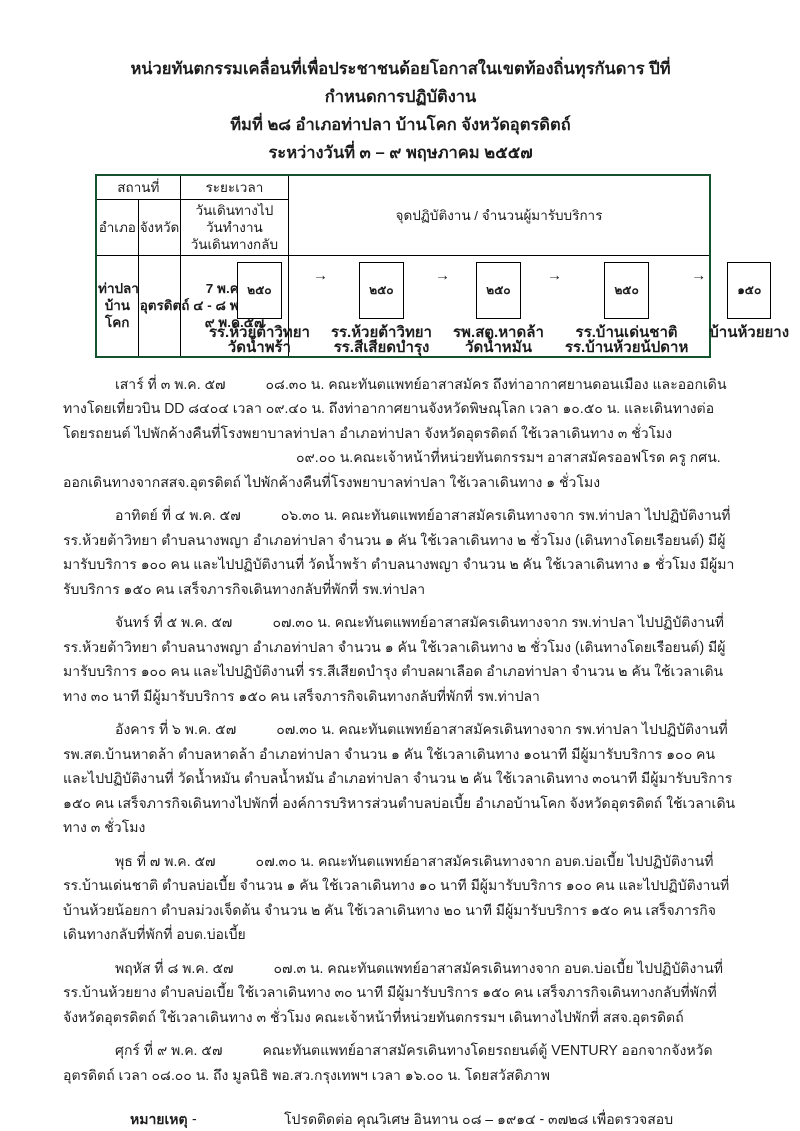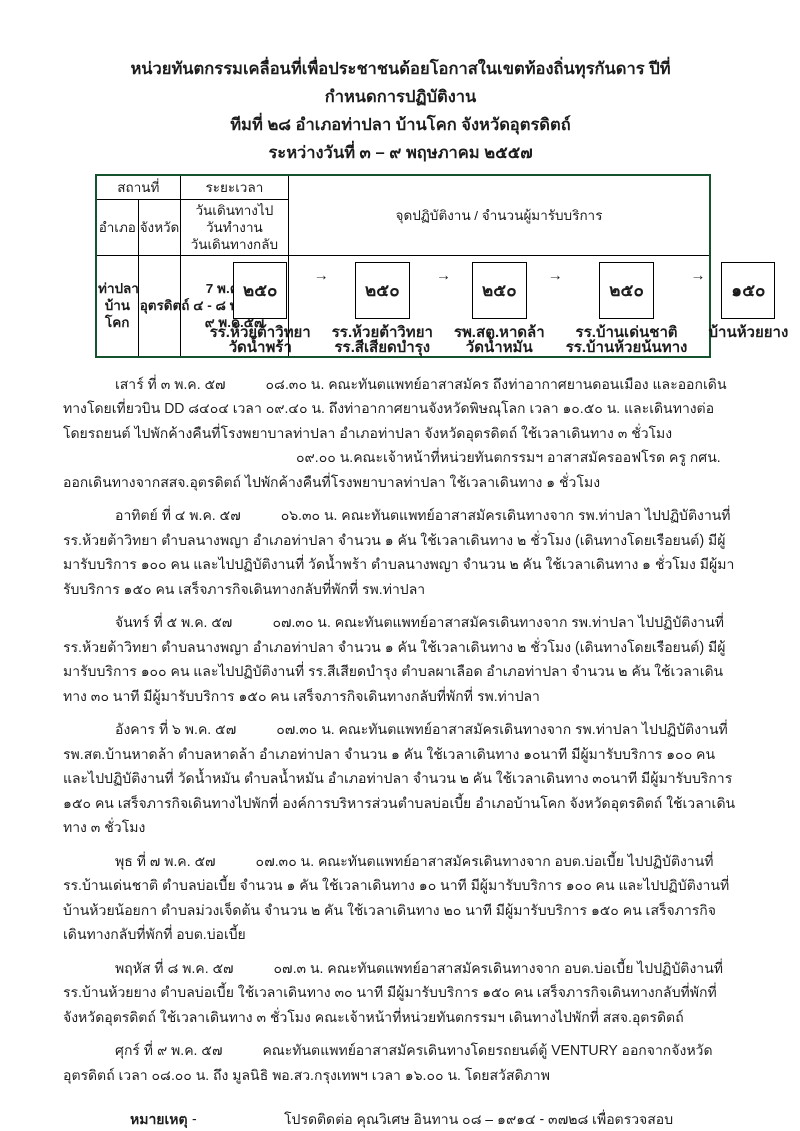--- a/index.html
+++ b/index.html
@@ -21,21 +21,21 @@
     font-size:13.5px; line-height:17px; padding:2px 1px;
   }
   .c1 { width:74px; } .c2 { width:77px; } .c3 { width:95px; } .c4 { width:370px; }
   .hrow1 td { height:24px; }
   .hrow2 td { height:52px; }
   .drow td { height:95px;font-weight:bold; }
   
   .flow { display:flex; justify-content:center; align-items:flex-start; padding-top:4px; }
   .station { display:flex; flex-direction:column; align-items:center; }
   .cbox {
-    border:1.5px solid #000; font-size:17px; line-height:15px;
+    border:1.5px solid #000; font-size:12px; line-height:15px;
     padding:20px 9px; margin-bottom:5px; background:#fff;
   }
   .slabel { font-size:15px; line-height:15px; white-space:nowrap; }
   .arrow { height:26px; display:flex; align-items:center; font-size:15px; margin:0 3px; }
   
   .body-text { font-size:14px; line-height:24.5px; overflow-wrap:break-word; }
   .day { margin-top:9px; text-indent:52px; }
   .day .dlabel { font-weight:normal; }
   .day .dgap { display:inline-block; width:40px; }
   .cont { text-indent:233px; }
@@ -101,21 +101,21 @@
           <div class="arrow">→</div>
           <div class="station">
             <div class="cbox">๒๕๐</div>
             <div class="slabel">รพ.สต.หาดล้า</div>
             <div class="slabel">วัดน้ำหมัน</div>
           </div>
           <div class="arrow">→</div>
           <div class="station">
             <div class="cbox">๒๕๐</div>
             <div class="slabel">รร.บ้านเด่นชาติ</div>
-            <div class="slabel">รร.บ้านห้วยน้นทาง</div>
+            <div class="slabel">รร.บ้านห้วยน้ปดาห</div>
           </div>
           <div class="arrow">→</div>
           <div class="station">
             <div class="cbox">๑๕๐</div>
             <div class="slabel">บ้านห้วยยาง</div>
           </div>
         </div>
       </td>
     </tr>
   </tbody>

